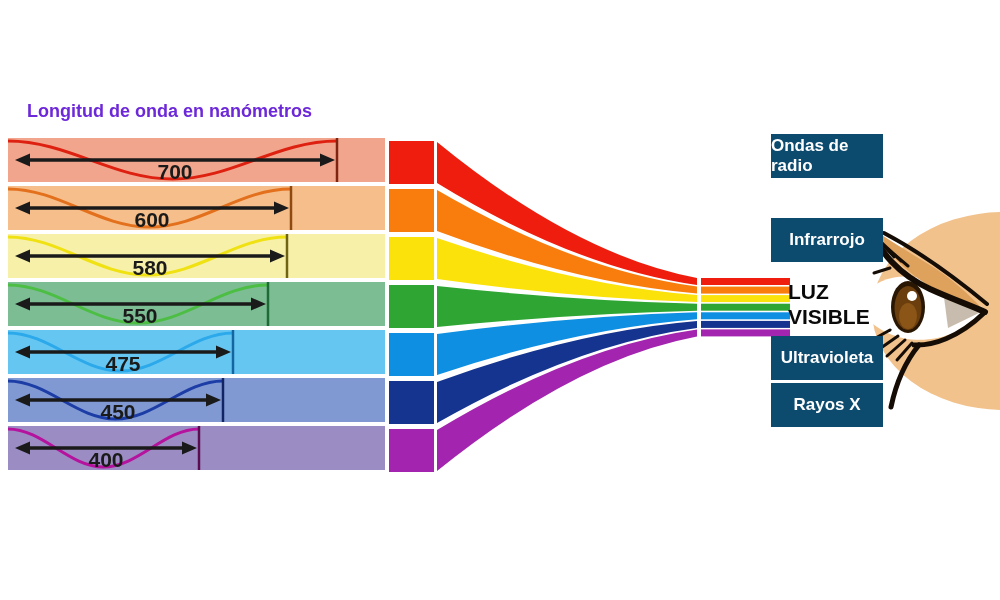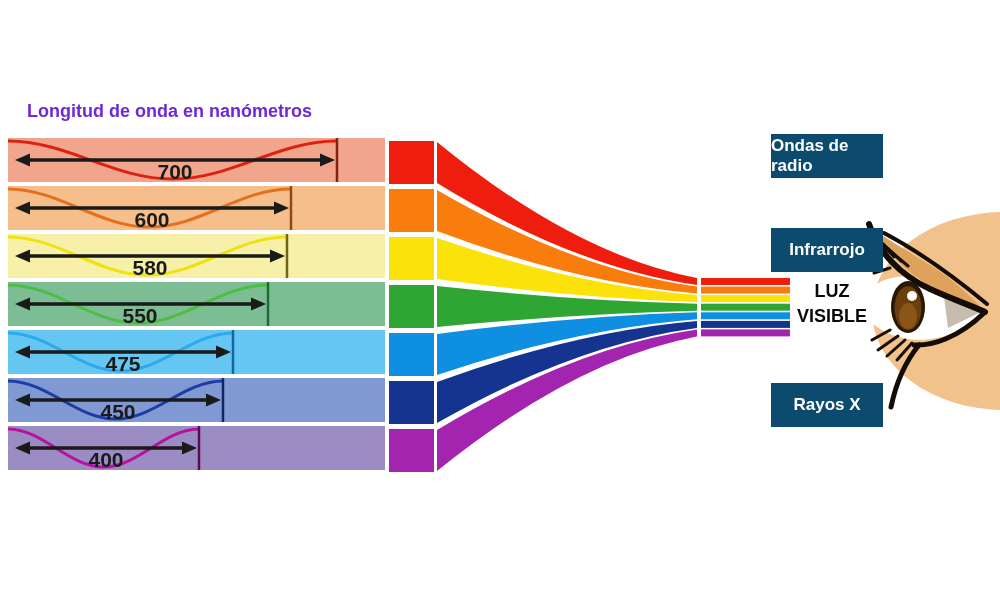--- a/index.html
+++ b/index.html
@@ -2,22 +2,22 @@
 <html><head>
 <meta charset="utf-8">
 <style>
   html,body{margin:0;padding:0;background:#ffffff;}
   .stage{position:relative;width:1000px;height:600px;background:#ffffff;overflow:hidden;
          font-family:"Liberation Sans",sans-serif;}
   .stage svg{position:absolute;left:0;top:0;}
   .title{position:absolute;left:27px;top:101px;font-weight:bold;font-size:18px;color:#6d28d9;}
   .specbox{position:absolute;left:744px;width:112px;height:44px;background:#0c4a6e;color:#fff;
            display:flex;align-items:center;justify-content:center;font-weight:bold;font-size:17px;margin-left:27px;}
-  .luz{position:absolute;left:788px;top:279px;width:88px;text-align:center;font-weight:bold;
-       font-size:18px;line-height:25px;color:#0a0a0a;}
+  .luz{position:absolute;left:788px;top:279px;width:88px;font-weight:bold;
+       font-size:21px;line-height:25px;color:#0a0a0a;}
   svg text.wl{font-family:"Liberation Sans",sans-serif;font-weight:bold;font-size:21px;
       fill:#1a1a1a;text-anchor:middle;}
 </style>
 </head>
 <body>
 
 <div class="stage">
 
   <svg width="1000" height="600" viewBox="0 0 1000 600">
 
@@ -146,22 +146,23 @@
         <line x1="898" y1="336" x2="878" y2="350"></line>
         <line x1="905" y1="340" x2="887" y2="356"></line>
         <line x1="912" y1="343" x2="897" y2="360"></line>
       </g>
     </g>
   </svg>
 
   <div class="title">Longitud de onda en nanómetros</div>
 
   <div class="specbox" style="top:134px">Ondas de radio</div>
-  <div class="specbox" style="top:228px">Infrarrojo</div>
+  <div class="specbox" style="top:218px">Infrarrojo</div>
 
   <div class="luz">
     <div>LUZ</div>
     <div>VISIBLE</div>
   </div>
 
+  <div class="specbox" style="top:336px">Ultravioleta</div>
   <div class="specbox" style="top:383px">Rayos X</div>
 
 </div>
 
 </body></html>

